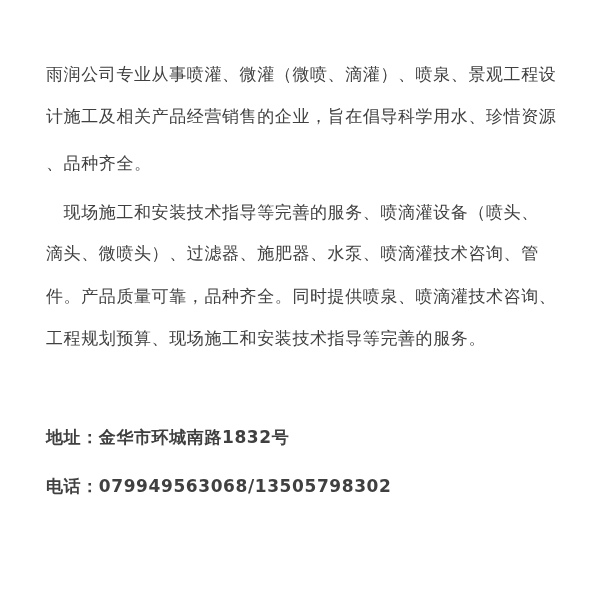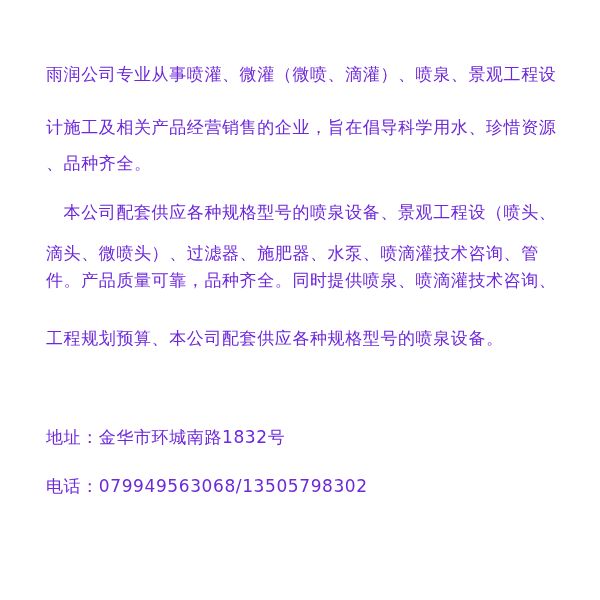--- a/index.html
+++ b/index.html
@@ -21,41 +21,42 @@
       top: 0;
       width: 520px;
     }
     .line {
       position: absolute;
       left: 0;
       white-space: nowrap;
       font-size: 17px;
       line-height: 24px;
       letter-spacing: 0.6px;
-      color: #6d28d9;
+      color: #404040;
     }
     .contact {
       font-size: 17px;
+      font-weight: bold;
     }
   </style>
 </head>
 <body>
 
 <div class="doc">
   <div>
     <div class="line" style="top:62px">雨润公司专业从事喷灌、微灌（微喷、滴灌）、喷泉、景观工程设</div>
-    <div class="line" style="top:115px">计施工及相关产品经营销售的企业，旨在倡导科学用水、珍惜资源</div>
+    <div class="line" style="top:104px">计施工及相关产品经营销售的企业，旨在倡导科学用水、珍惜资源</div>
     <div class="line" style="top:151px">、品种齐全。</div>
   </div>
 
   <div>
-    <div class="line" style="top:200px">　本公司配套供应各种规格型号的喷泉设备、景观工程设（喷头、</div>
+    <div class="line" style="top:200px">　现场施工和安装技术指导等完善的服务、喷滴灌设备（喷头、</div>
     <div class="line" style="top:241px">滴头、微喷头）、过滤器、施肥器、水泵、喷滴灌技术咨询、管</div>
-    <div class="line" style="top:268px">件。产品质量可靠，品种齐全。同时提供喷泉、喷滴灌技术咨询、</div>
-    <div class="line" style="top:326px">工程规划预算、本公司配套供应各种规格型号的喷泉设备。</div>
+    <div class="line" style="top:284px">件。产品质量可靠，品种齐全。同时提供喷泉、喷滴灌技术咨询、</div>
+    <div class="line" style="top:326px">工程规划预算、现场施工和安装技术指导等完善的服务。</div>
   </div>
 
   <div>
     <div class="line contact" style="top:425px">
       <span>地址：</span><span>金华市环城南路1832号</span>
     </div>
     <div class="line contact" style="top:474px">
       <span>电话：</span><span>079949563068/13505798302</span>
     </div>
   </div>

